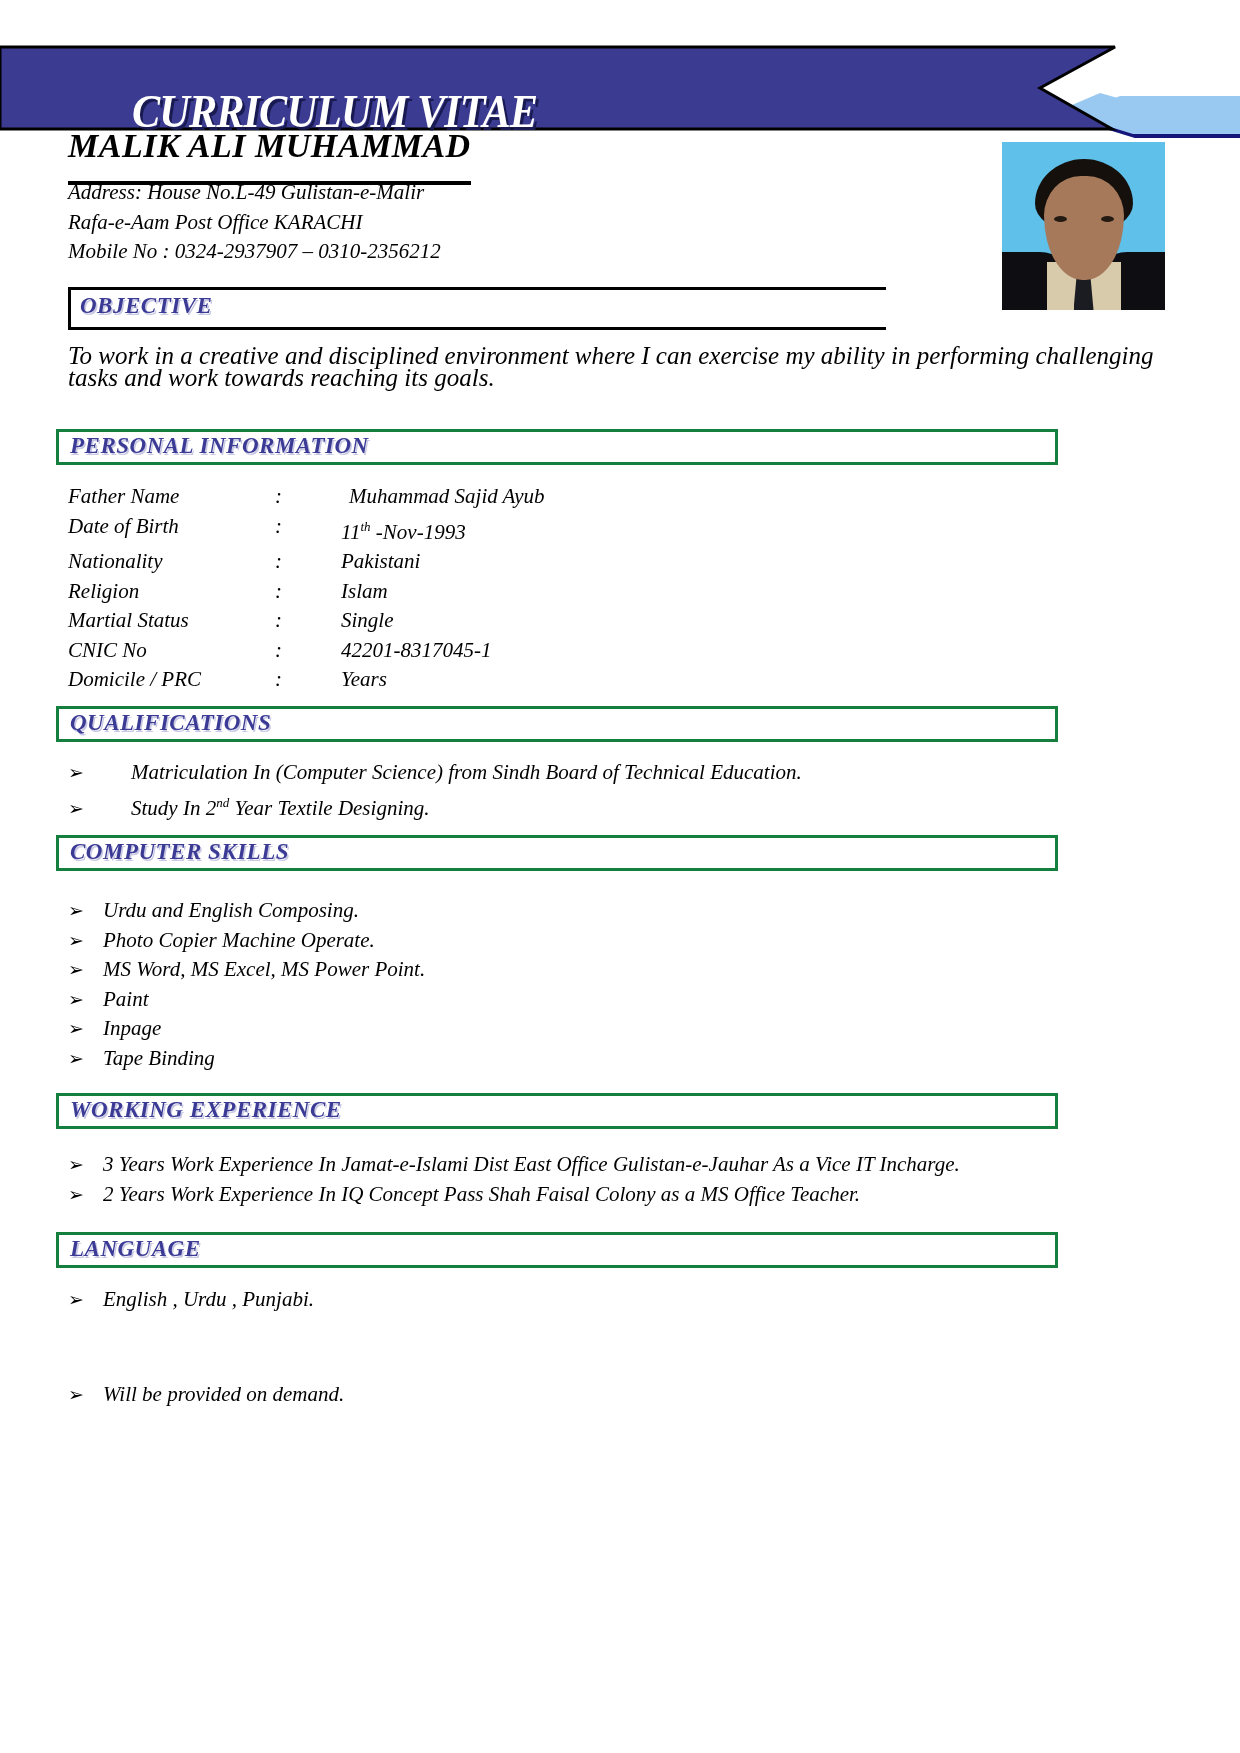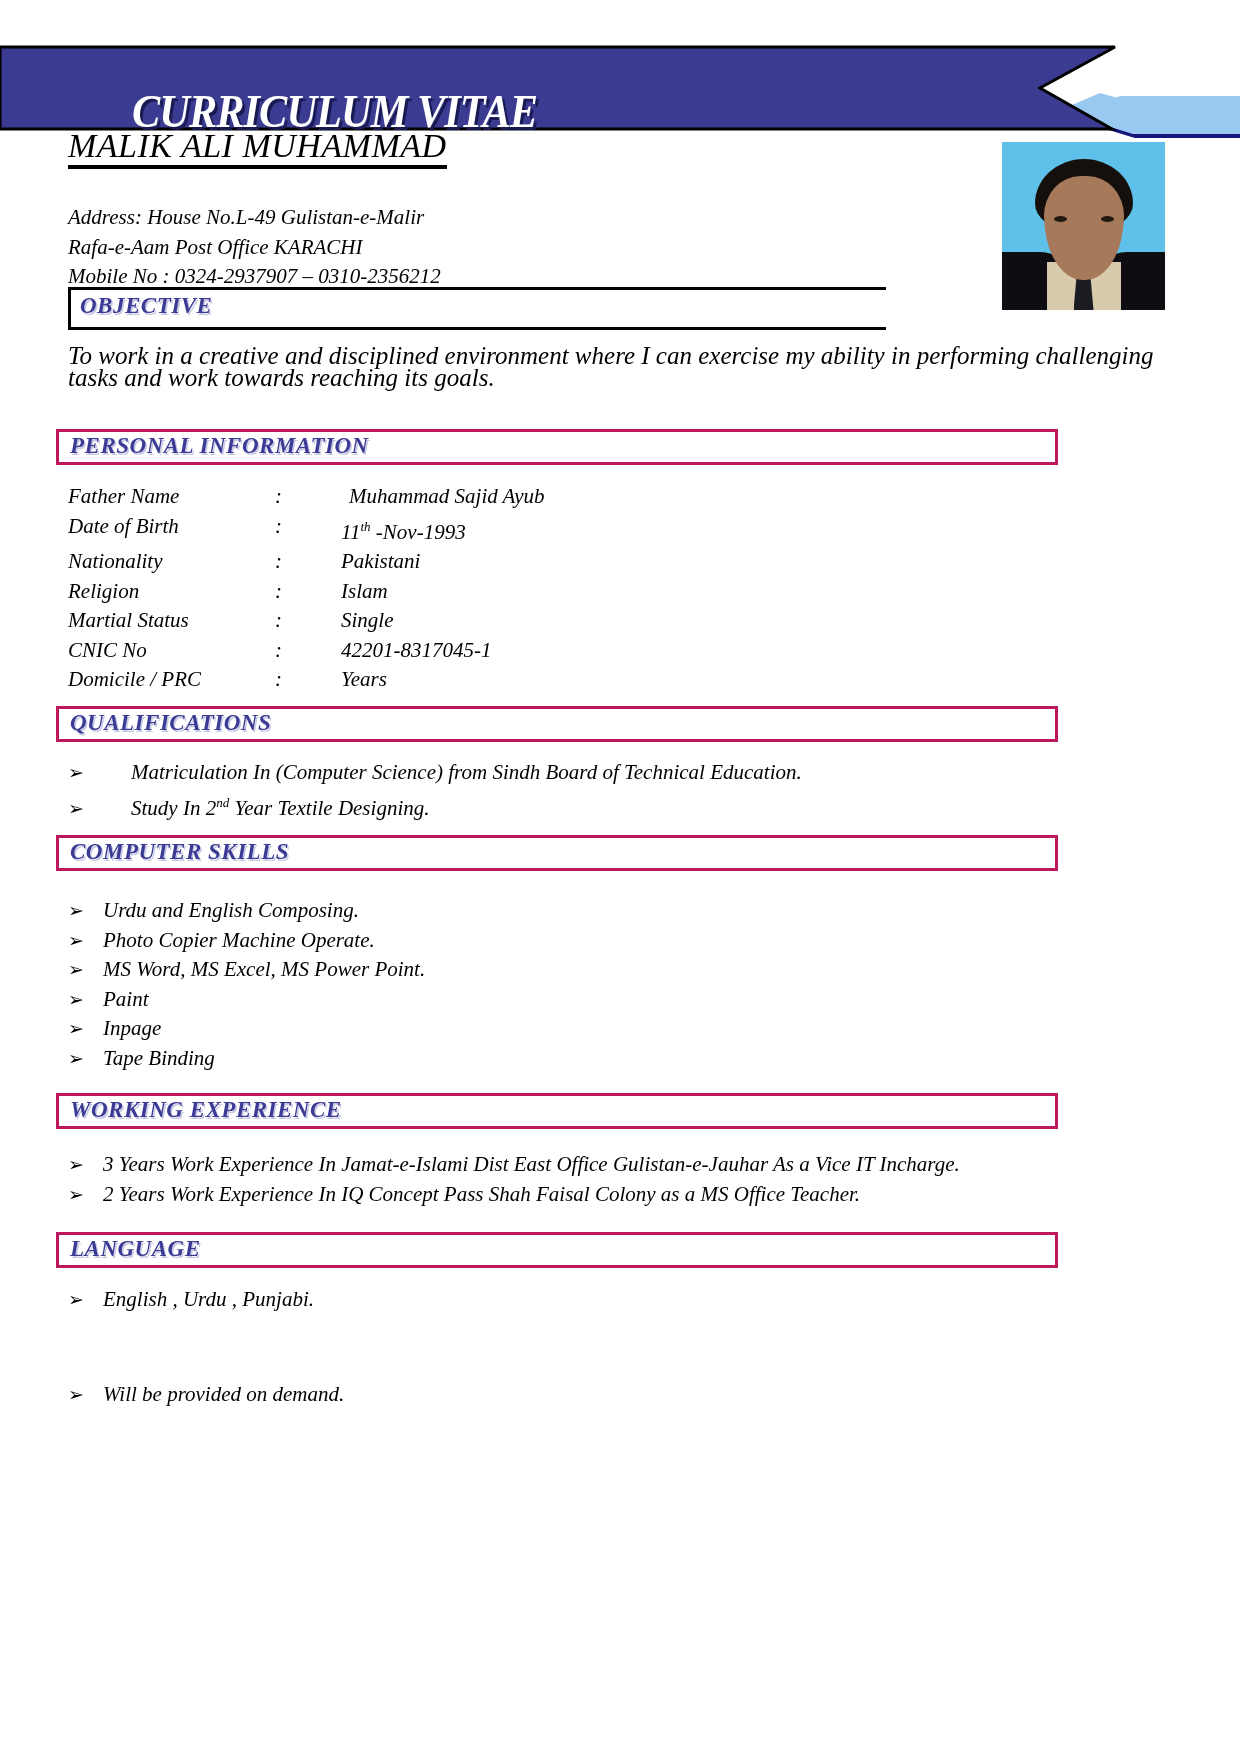--- a/index.html
+++ b/index.html
@@ -48,37 +48,36 @@
     top: 0;
     width: 1240px;
     height: 1753px;
   }
 
   .name {
     position: absolute;
     left: 68px;
     top: 128px;
     font-size: 34px;
-    font-weight: normal;
+    font-weight: bold;
     font-style: italic;
     letter-spacing: 0.5px;
     border-bottom: 4px solid #000;
-    padding-bottom: 1px;
+    padding-bottom: 17px;
     line-height: 1.05;
     white-space: nowrap;
   }
 
   .addr-block {
     position: absolute;
     left: 68px;
     top: 178px;
     font-size: 21px;
     font-style: italic;
     line-height: 29.5px;
-    margin-top: 25px;
   }
   .addr-block div { white-space: nowrap; }
 
   
   .photo {
     position: absolute;
     left: 1002px;
     top: 142px;
     width: 163px;
     height: 168px;
@@ -174,21 +173,21 @@
     font-style: italic;
     line-height: 22px;
   }
 
   
   .sec-box {
     position: absolute;
     left: 56px;
     width: 1002px;
     height: 36px;
-    border: 3px solid #be185d;
+    border: 3px solid #15803d;
     box-sizing: border-box;
   }
   .sec-box .sec-label {
     position: absolute;
     left: 11px;
     top: 50%;
     transform: translateY(-52%);
     font-size: 23px;
     font-weight: bold;
     font-style: italic;

